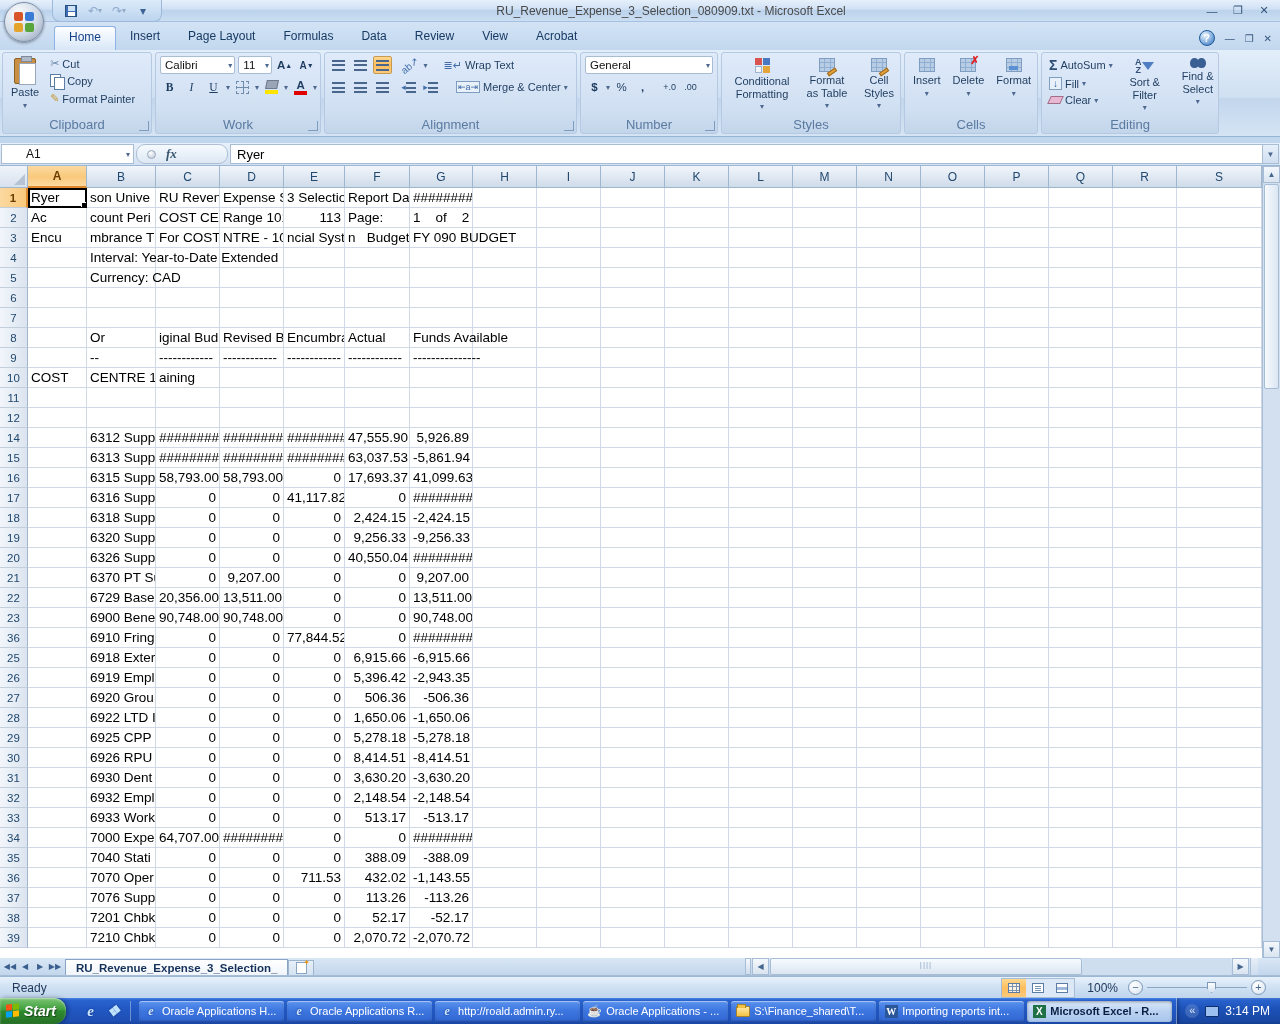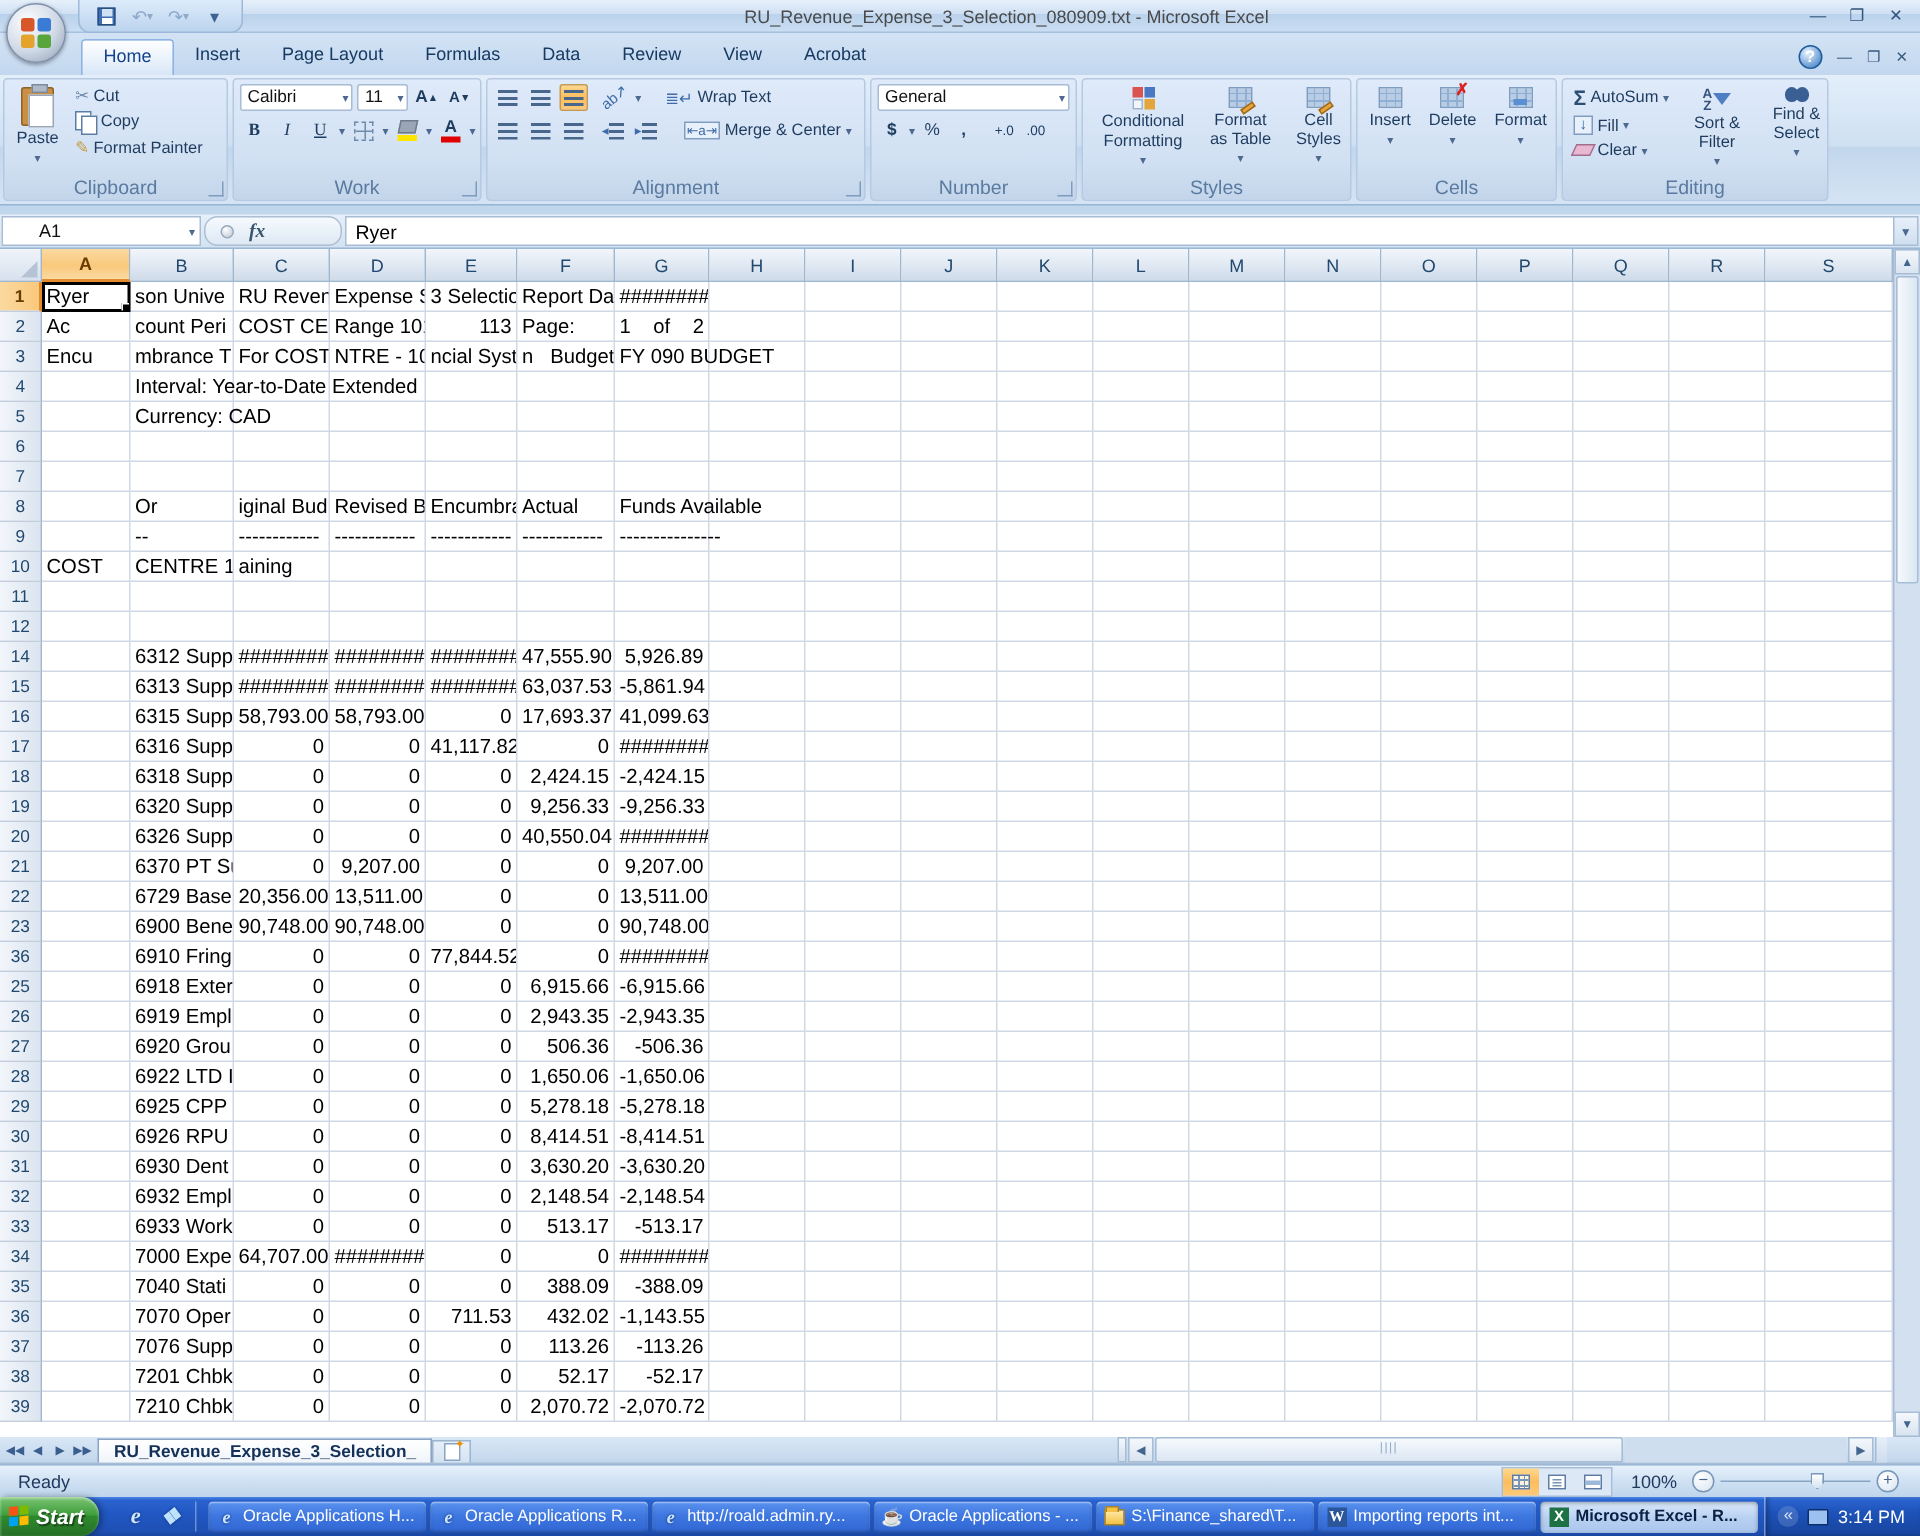--- a/index.html
+++ b/index.html
@@ -1046,21 +1046,21 @@
           <div class="gcell" style="width: 64px;"></div>
           <div class="gcell" style="width: 85px;"></div>
         </div>
         <div class="grow">
           <div class="rowhdr">26</div>
           <div class="gcell" style="width: 59px;"></div>
           <div class="gcell" style="width: 69px;">6919 Empl</div>
           <div class="gcell num" style="width: 64px;">0</div>
           <div class="gcell num" style="width: 64px;">0</div>
           <div class="gcell num" style="width: 61px;">0</div>
-          <div class="gcell num" style="width: 65px;">2,943.35</div>
+          <div class="gcell num" style="width: 65px;">5,396.42</div>
           <div class="gcell num" style="width: 63px;">-2,943.35</div>
           <div class="gcell" style="width: 64px;"></div>
           <div class="gcell" style="width: 64px;"></div>
           <div class="gcell" style="width: 64px;"></div>
           <div class="gcell" style="width: 64px;"></div>
           <div class="gcell" style="width: 64px;"></div>
           <div class="gcell" style="width: 64px;"></div>
           <div class="gcell" style="width: 64px;"></div>
           <div class="gcell" style="width: 64px;"></div>
           <div class="gcell" style="width: 64px;"></div>

